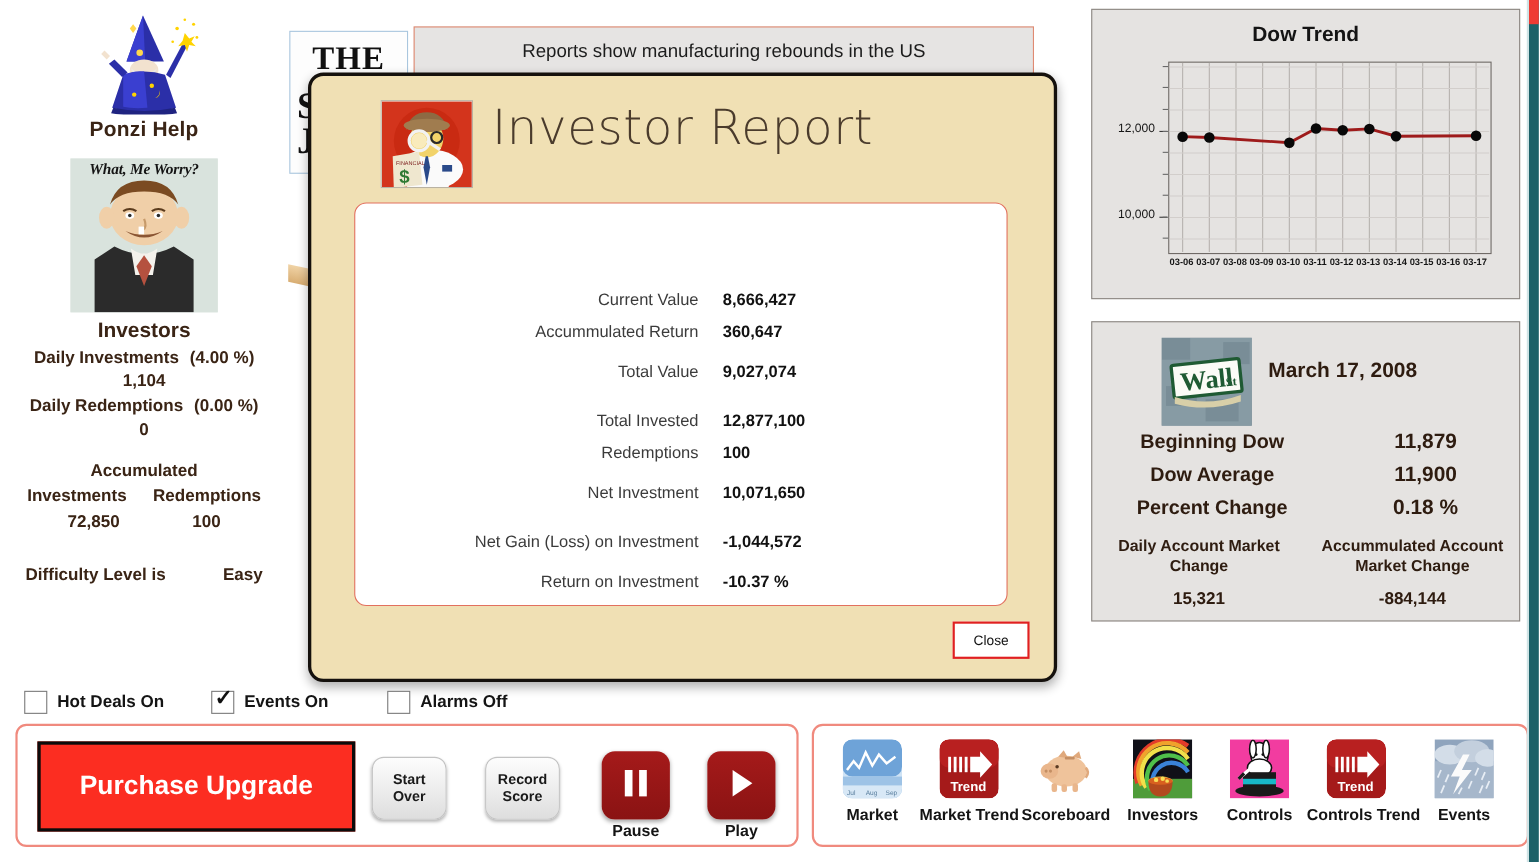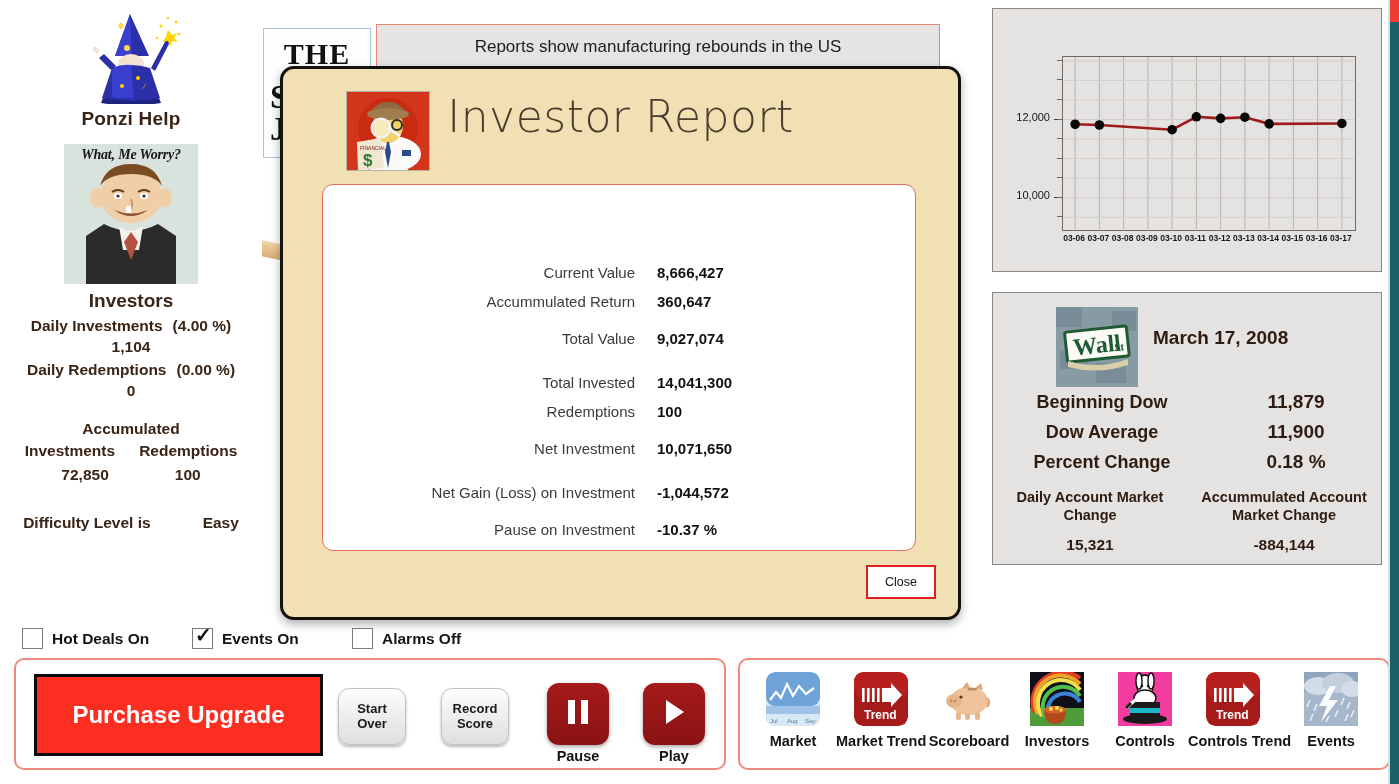--- a/index.html
+++ b/index.html
@@ -267,45 +267,46 @@
           <div class="rpt-row">
             <div class="rpt-label">Accummulated Return</div>
             <div class="rpt-value">360,647</div>
           </div>
           <div class="rpt-row gap-big">
             <div class="rpt-label">Total Value</div>
             <div class="rpt-value">9,027,074</div>
           </div>
           <div class="rpt-row gap-huge">
             <div class="rpt-label">Total Invested</div>
-            <div class="rpt-value">14,041,300</div>
+            <div class="rpt-value">12,877,100</div>
           </div>
           <div class="rpt-row">
             <div class="rpt-label">Redemptions</div>
             <div class="rpt-value">100</div>
           </div>
           <div class="rpt-row gap-big">
             <div class="rpt-label">Net Investment</div>
             <div class="rpt-value">10,071,650</div>
           </div>
           <div class="rpt-row gap-huge">
             <div class="rpt-label">Net Gain (Loss) on Investment</div>
             <div class="rpt-value">-1,044,572</div>
           </div>
           <div class="rpt-row gap-big">
-            <div class="rpt-label">Pause on Investment</div>
+            <div class="rpt-label">Return on Investment</div>
             <div class="rpt-value">-10.37 %</div>
           </div>
         </div>
     </div>
 
     <div class="close-btn">Close</div>
   </div>
 
   <div class="dow-panel">
+    <div class="dow-title">Dow Trend</div>
     <div class="chart-area" id="chart-area">
       <svg id="chart-svg" width="291" height="172" style="position:absolute;left:0;top:0;">
           <line x1="12.125" x2="12.125" y1="0" y2="172" stroke="#b6b2ae" stroke-width="1"></line>
           <line x1="36.375" x2="36.375" y1="0" y2="172" stroke="#b6b2ae" stroke-width="1"></line>
           <line x1="60.625" x2="60.625" y1="0" y2="172" stroke="#b6b2ae" stroke-width="1"></line>
           <line x1="84.875" x2="84.875" y1="0" y2="172" stroke="#b6b2ae" stroke-width="1"></line>
           <line x1="109.125" x2="109.125" y1="0" y2="172" stroke="#b6b2ae" stroke-width="1"></line>
           <line x1="133.375" x2="133.375" y1="0" y2="172" stroke="#b6b2ae" stroke-width="1"></line>
           <line x1="157.625" x2="157.625" y1="0" y2="172" stroke="#b6b2ae" stroke-width="1"></line>
           <line x1="181.875" x2="181.875" y1="0" y2="172" stroke="#b6b2ae" stroke-width="1"></line>

